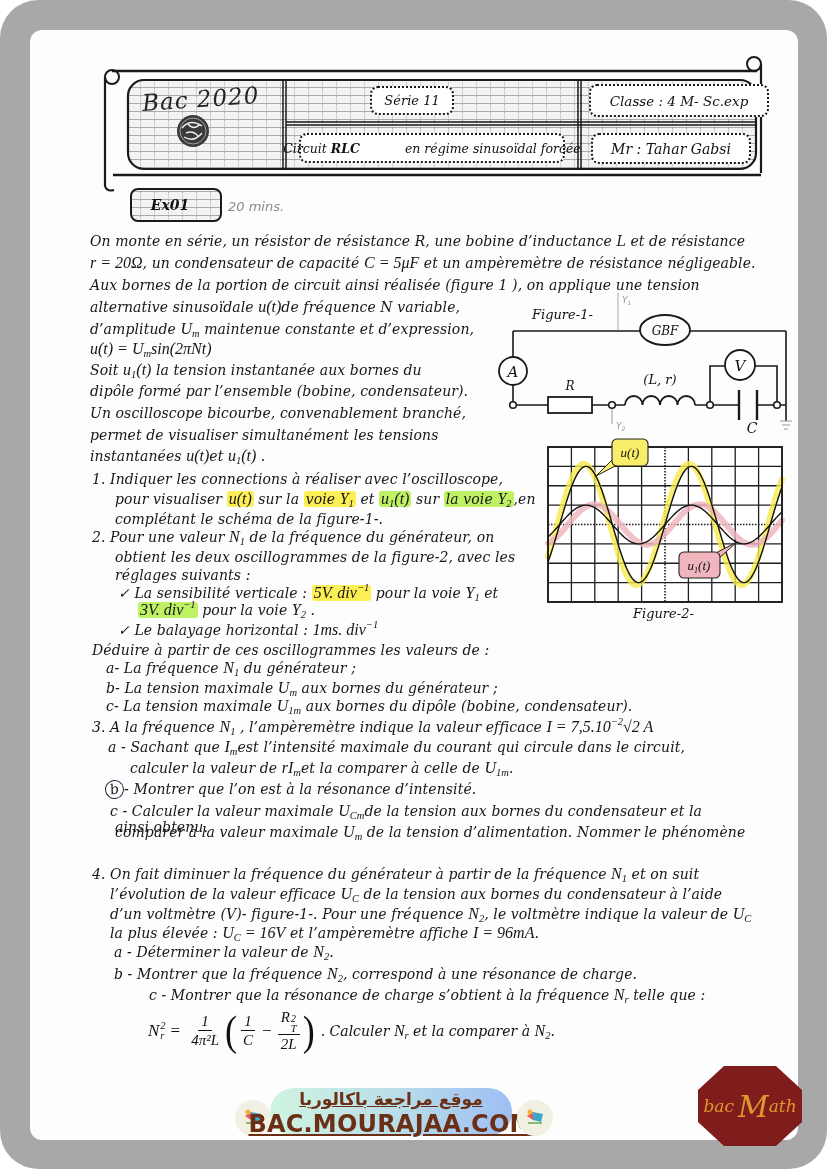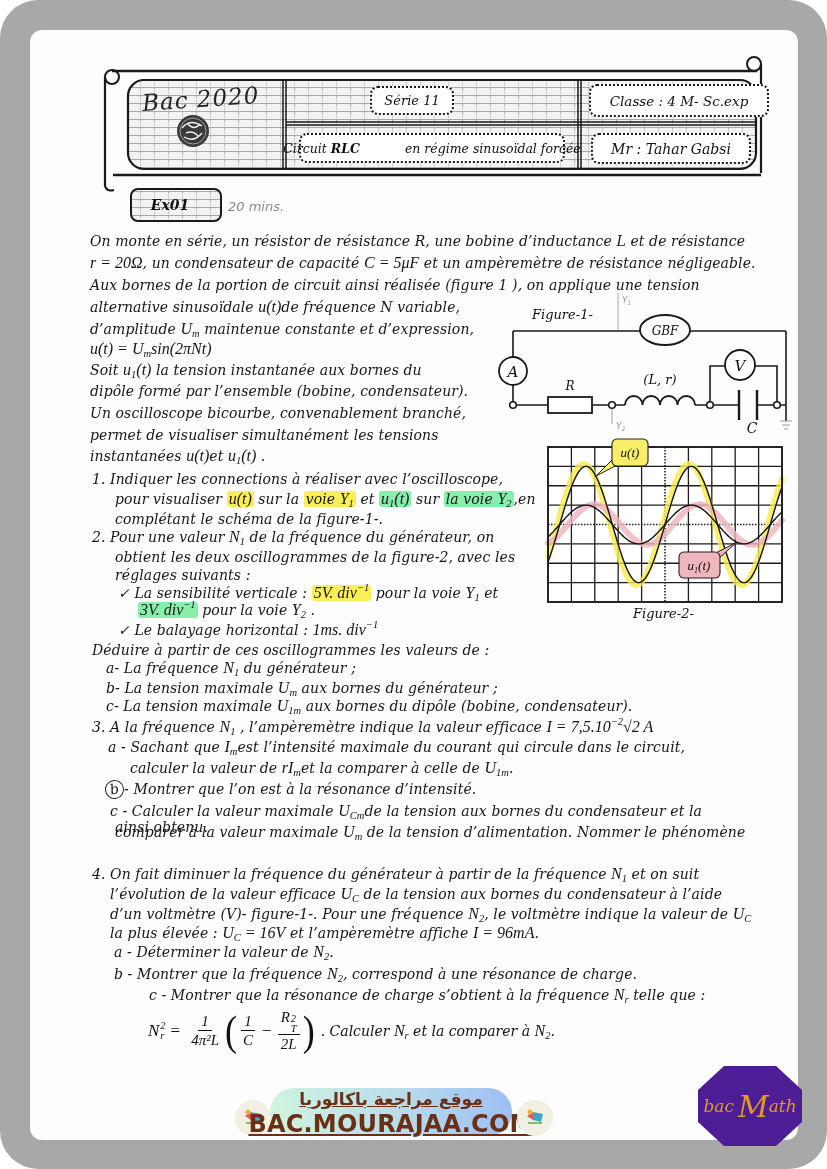--- a/index.html
+++ b/index.html
@@ -6,38 +6,38 @@
   body{width:827px;height:1169px;position:relative;overflow:hidden;background:#ffffff;font-family:"DejaVu Serif",serif;color:#111;}
   #frame{position:absolute;left:0;top:0;width:827px;height:1169px;background:#a8a8a8;border-radius:38px;}
   #page{position:absolute;left:30px;top:30px;width:768px;height:1110px;background:#fdfdfd;border-radius:12px;}
   #art{position:absolute;left:0;top:0;width:827px;height:1169px;}
   .ln{position:absolute;white-space:nowrap;font-family:"DejaVu Serif",serif;font-style:italic;font-size:14px;line-height:20px;color:#161616;letter-spacing:0.1px;}
   .m{font-family:"Liberation Serif",serif;font-style:italic;font-size:16px;letter-spacing:0;}
   .m sub,.m sup{font-size:10.5px;line-height:0;}
   .m sub{vertical-align:-3px;}
   .m sup{vertical-align:7px;}
   .hl-yellow{background:#fbef55;border-radius:3px;padding:0 2px;}
-  .hl-pink{background:#86efac;border-radius:3px;padding:0 2px;}
+  .hl-pink{background:#bef264;border-radius:3px;padding:0 2px;}
   .circ{display:inline-block;border:1.4px solid #1d2340;border-radius:50%;padding:0 4px;margin-left:-5px;line-height:17px;transform:rotate(-12deg);}
   .hbox{position:absolute;background:#fff;border:2.6px dotted #1a1a1a;border-radius:8px;display:flex;align-items:center;justify-content:center;font-family:"DejaVu Serif",serif;font-style:italic;white-space:nowrap;color:#111;box-sizing:border-box;}
   .bac{position:absolute;left:142px;top:86px;font-family:"DejaVu Serif",serif;font-style:italic;font-size:23px;color:#222;transform:rotate(-4deg);letter-spacing:1px;white-space:nowrap;}
   .ex{position:absolute;left:131px;top:189px;width:78px;height:32px;display:flex;align-items:center;justify-content:center;font-family:"DejaVu Serif",serif;font-style:italic;font-weight:bold;font-size:14px;}
   .mins{position:absolute;left:228px;top:199px;font-family:"DejaVu Sans",sans-serif;font-size:13px;color:#8a8a8a;font-style:italic;white-space:nowrap;}
   .formula{position:absolute;left:148px;top:1008px;display:flex;align-items:center;white-space:nowrap;font-family:"Liberation Serif",serif;font-style:italic;font-size:17px;}
   .frac{display:inline-flex;flex-direction:column;align-items:center;margin:0 3px;font-size:15px;}
   .frac .num{border-bottom:1.3px solid #111;padding:0 3px;line-height:18px;}
   .frac .den{padding:0 3px;line-height:18px;}
   .paren{font-size:36px;font-style:normal;line-height:36px;transform:scaleY(1.2);display:inline-block;font-family:"Liberation Serif",serif;}
   .ss{display:inline-flex;flex-direction:column;font-size:10.5px;line-height:10px;margin-left:1px;}
   .ftail{font-family:"DejaVu Serif",serif;font-style:italic;font-size:14px;margin-left:6px;}
   .banner{position:absolute;left:270px;top:1088px;width:242px;height:48px;border-radius:34px;background:linear-gradient(90deg,#cff4df 0%,#b8dcea 55%,#9dbef4 100%);display:flex;flex-direction:column;align-items:center;justify-content:center;}
   .banner .ar{font-family:"DejaVu Sans",sans-serif;font-weight:bold;font-size:17px;color:#6b2f15;text-decoration:underline;line-height:24px;direction:rtl;}
   .banner .site{font-family:"DejaVu Sans",sans-serif;font-weight:bold;font-size:24px;color:#6b2f15;text-decoration:underline;line-height:26px;letter-spacing:0.2px;}
   .clogo{position:absolute;width:36px;height:36px;border-radius:50%;background:#f2efe3;}
-  .oct{position:absolute;left:698px;top:1066px;width:104px;height:80px;background:#4c1d95;clip-path:polygon(25% 0,75% 0,100% 30%,100% 70%,75% 100%,25% 100%,0 70%,0 30%);display:flex;align-items:center;justify-content:center;font-family:"DejaVu Serif",serif;font-style:italic;color:#e2972c;}
+  .oct{position:absolute;left:698px;top:1066px;width:104px;height:80px;background:#7f1d1d;clip-path:polygon(25% 0,75% 0,100% 30%,100% 70%,75% 100%,25% 100%,0 70%,0 30%);display:flex;align-items:center;justify-content:center;font-family:"DejaVu Serif",serif;font-style:italic;color:#e2972c;}
   .oct .a{font-size:17px;}
   .oct .b{font-size:30px;margin-left:4px;}
   .oct .c{font-size:17px;}
 </style>
 </head>
 <body>
 
 <div id="frame"></div>
 <div id="page"></div>
 

